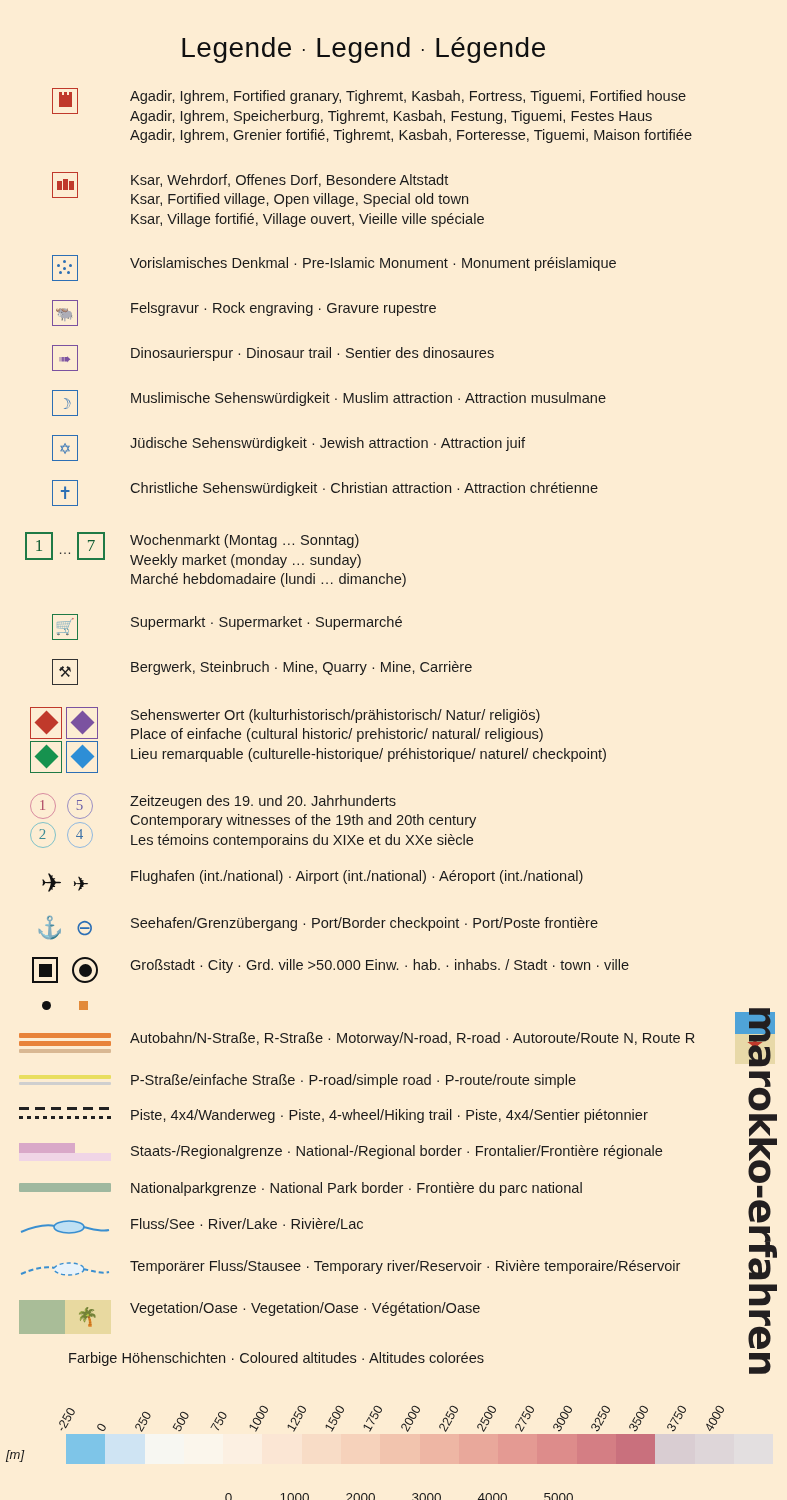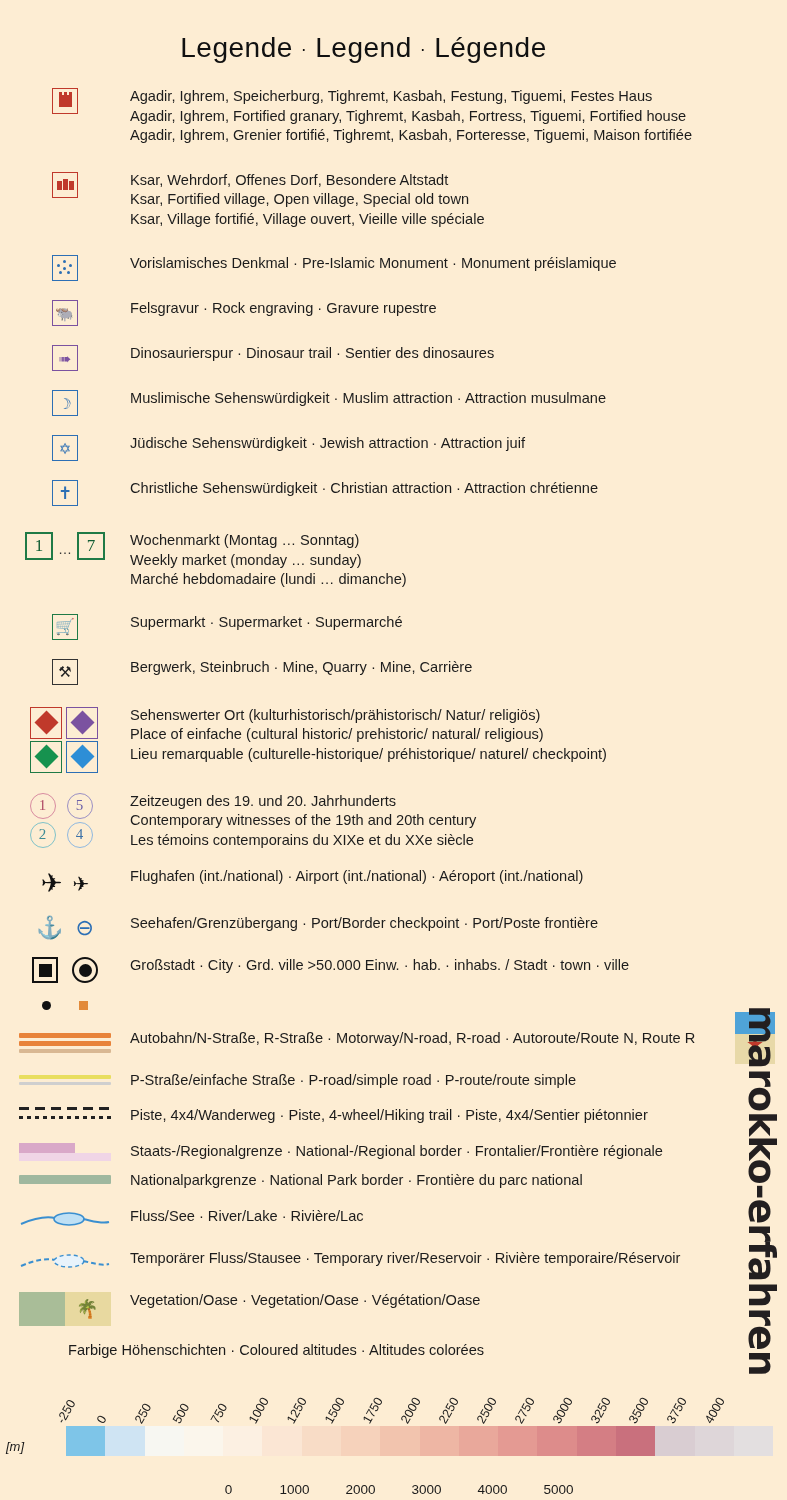--- a/index.html
+++ b/index.html
@@ -210,22 +210,22 @@
 
   <div class="rows">
 
     <div class="row" style="margin-top:8px">
       <div class="sym">
         <div class="box">
             <div class="agadir-in"></div>
           </div>
       </div>
       <div class="txt">
+        <div>Agadir, Ighrem, Fortified granary, Tighremt, Kasbah, Fortress, Tiguemi, Fortified house</div>
         <div>Agadir, Ighrem, Speicherburg, Tighremt, Kasbah, Festung, Tiguemi, Festes Haus</div>
-        <div>Agadir, Ighrem, Fortified granary, Tighremt, Kasbah, Fortress, Tiguemi, Fortified house</div>
         <div>Agadir, Ighrem, Grenier fortifié, Tighremt, Kasbah, Forteresse, Tiguemi, Maison fortifiée</div>
       </div>
     </div>
 
     <div class="row" style="margin-top:24px">
       <div class="sym">
         <div class="box">
             <div class="ksar-in">
               <i></i>
               <i></i>
@@ -473,21 +473,21 @@
         <div class="lines">
           <div style="height:11px;background:#d9a8c8;width:56px"></div>
           <div style="height:8px;background:#f0d5e6;width:92px;margin-top:-1px"></div>
         </div>
       </div>
       <div class="txt">
         <div>Staats-/Regionalgrenze · National-/Regional border · Frontalier/Frontière régionale</div>
       </div>
     </div>
 
-    <div class="row" style="margin-top:8px">
+    <div class="row" style="margin-top:16px">
       <div class="sym">
         <div class="lines">
           <div class="ln" style="background:#9fb89f;height:9px"></div>
         </div>
       </div>
       <div class="txt">
         <div>Nationalparkgrenze · National Park border · Frontière du parc national</div>
       </div>
     </div>
 

